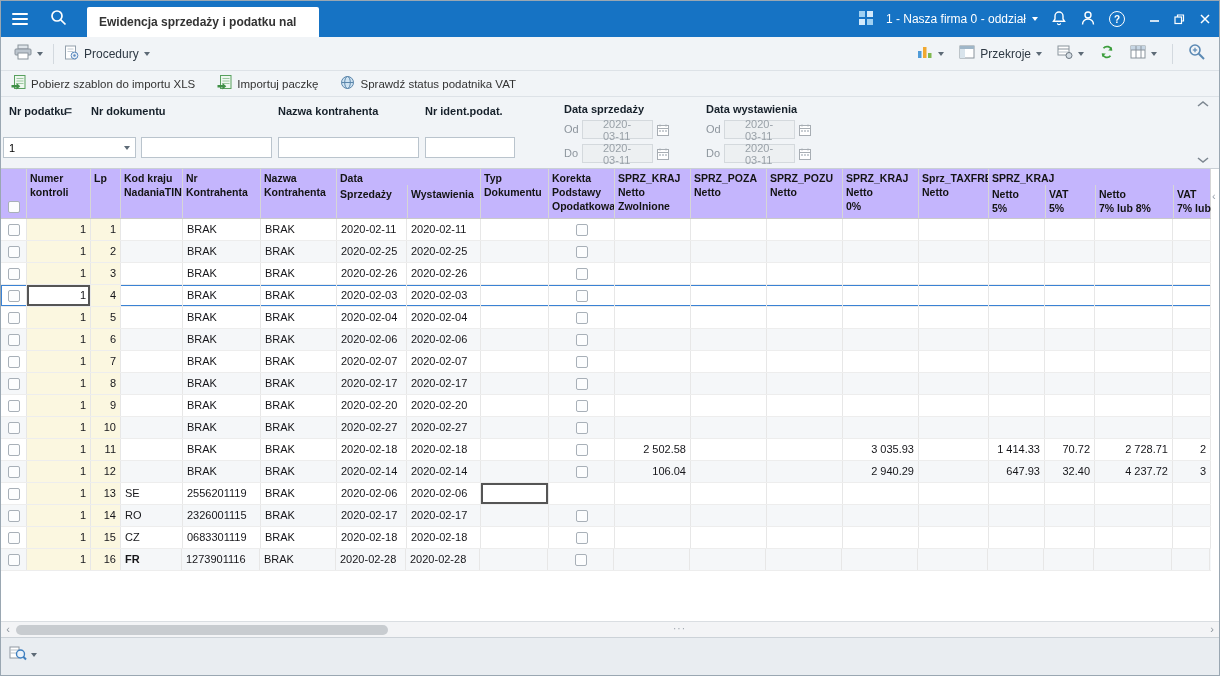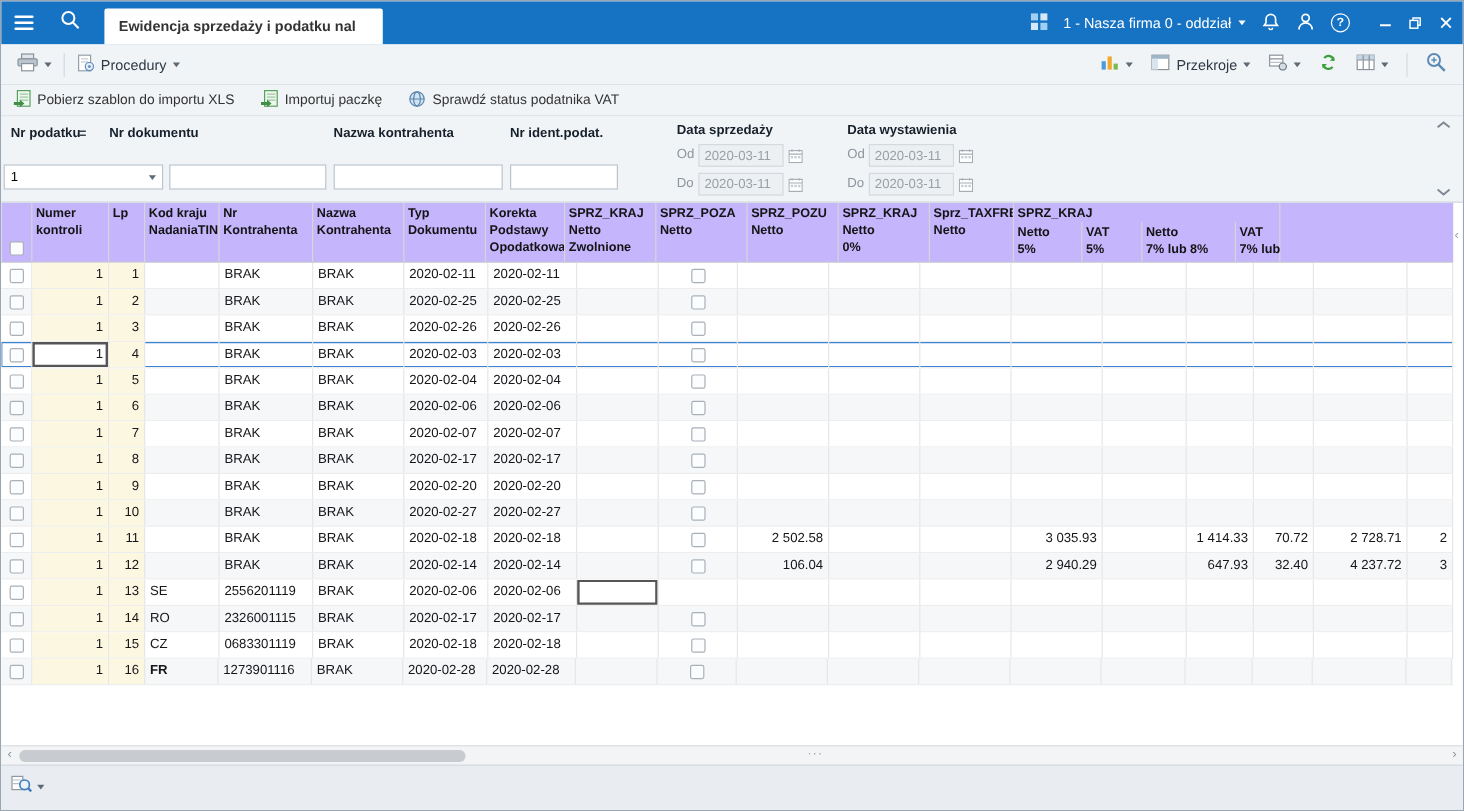--- a/index.html
+++ b/index.html
@@ -39,21 +39,21 @@
   .filters { position:relative; height:72px; background:#f1f4f7; border-bottom:1px solid #c9cfd5; flex:none; font-size:11px; }
   .f-label { position:absolute; font-weight:bold; color:#16202a; white-space:nowrap; }
   .f-op { position:absolute; font-weight:bold; color:#3c4650; font-size:12px; }
   .f-input { position:absolute; height:21px; border:1px solid #bac4cd; background:#fff;
              font:11px "Liberation Sans",sans-serif; padding:0 4px; }
   .f-combo { position:absolute; height:21px; border:1px solid #bac4cd; background:#fff; display:flex;
              align-items:center; padding:0 5px; }
   .f-combo .caret { margin-left:auto; }
   .f-sub { position:absolute; color:#8d959d; }
   .f-date { position:absolute; height:19px; width:71px; background:#edf0f2; border:1px solid #d4d9dd;
-            color:#99a1a8; display:flex; align-items:center; padding:0 4px; }
+            color:#99a1a8; display:flex; align-items:center; padding:0 20px; }
   .cal { position:absolute; width:16px; height:18px; display:flex; align-items:center; justify-content:center; }
   .f-chevron { position:absolute; width:20px; height:12px; display:flex; align-items:center; justify-content:center; }
 
   
   .grid-area { flex:none; height:452px; background:#fff; display:flex; position:relative; overflow:hidden; }
   #grid { width:1210px; flex:none; }
   .right-strip { width:10px; position:relative; flex:none; }
   .r-collapse { position:absolute; top:22px; left:1px; color:#98a2ab; font-size:11px; line-height:10px; }
   .g-hrow { display:flex; height:50px; background:#c4b5fd; border-bottom:1px solid #c9c9c9;
             font-size:10.5px; font-weight:bold; color:#141414; }
@@ -371,20 +371,31 @@
             <div>NadaniaTIN</div>
           </div>
           <div class="g-hcell" style="width: 78px;">
             <div>Nr</div>
             <div>Kontrahenta</div>
           </div>
           <div class="g-hcell" style="width: 76px;">
             <div>Nazwa</div>
             <div>Kontrahenta</div>
           </div>
+          <div class="g-hgroup" style="width: 144px;">
+            <div class="g-glabel">Data</div>
+            <div class="g-grow">
+              <div class="g-hcell" style="width: 70px;">
+                <div>Sprzedaży</div>
+              </div>
+              <div class="g-hcell" style="width: 74px;">
+                <div>Wystawienia</div>
+              </div>
+            </div>
+          </div>
           <div class="g-hcell" style="width: 68px;">
             <div>Typ</div>
             <div>Dokumentu</div>
           </div>
           <div class="g-hcell" style="width: 66px;">
             <div>Korekta</div>
             <div>Podstawy</div>
             <div>Opodatkowa</div>
           </div>
           <div class="g-hcell" style="width: 76px;">

